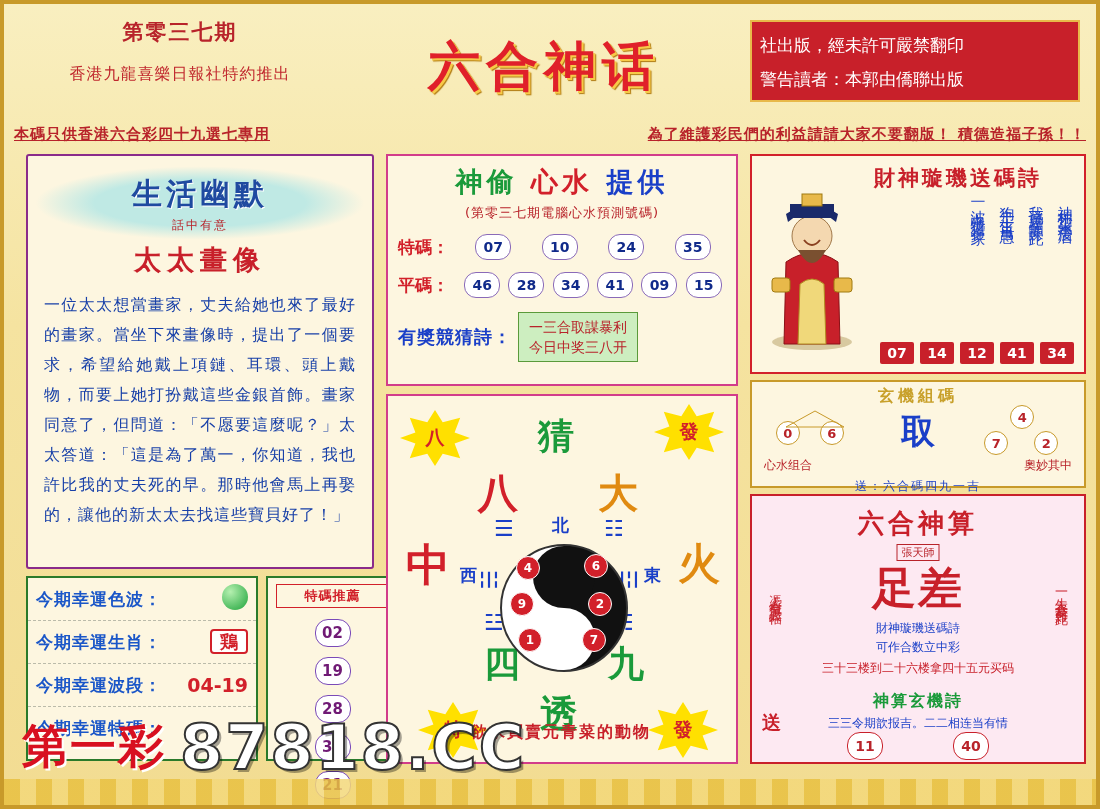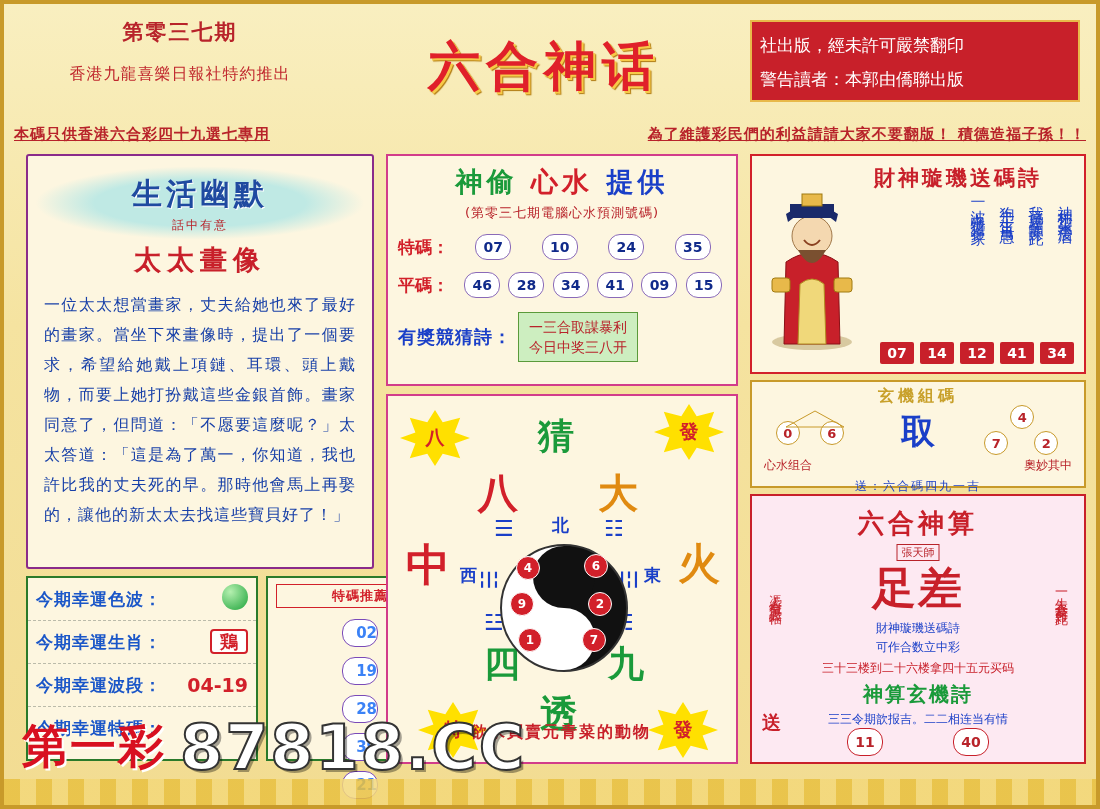--- a/index.html
+++ b/index.html
@@ -78,24 +78,24 @@
   }
   .lucky-row{display:flex;align-items:center;height:42px;border-bottom:1px dashed #bba;padding:0 8px;}
   .lucky-row:last-child{border-bottom:none;}
   .lucky-label{font-size:17px;color:#1a56c8;font-weight:bold;letter-spacing:1px;font-family:"DejaVu Serif","Liberation Serif",serif;}
   .lucky-val{margin-left:auto;font-size:19px;color:#d2202a;font-weight:bold;}
   .ball{width:26px;height:26px;border-radius:50%;background:radial-gradient(circle at 32% 30%,#b5f0b0,#1da33a);display:inline-block;}
   .zodiac{border:2px solid #d2202a;border-radius:4px;padding:0 8px;color:#d2202a;font-size:18px;font-weight:bold;background:#fff;}
 
   .special{
     left:262px;top:572px;width:133px;height:185px;
-    background:#fdf6e0;border:2px solid #2a7a2a;text-align:right;
+    background:#fdf6e0;border:2px solid #2a7a2a;text-align:center;
   }
   .special-t{font-size:13px;color:#d2202a;font-weight:bold;border:1px solid #d2202a;margin:6px 8px;padding:2px 0;letter-spacing:1px;}
-  .sp-num{display:inline-block;width:34px;height:26px;line-height:26px;margin:5px 19px;border:1px solid #7a4ab8;border-radius:13px;color:#3b82f6;font-size:15px;font-weight:bold;background:#fff;}
+  .sp-num{display:inline-block;width:34px;height:26px;line-height:26px;margin:5px 19px;border:1px solid #7a4ab8;border-radius:13px;color:#701a75;font-size:15px;font-weight:bold;background:#fff;}
   .special-foot{font-size:12px;color:#b8232a;line-height:18px;margin-top:6px;letter-spacing:1px;}
 
   
   .mid-top{
     left:382px;top:150px;width:352px;height:232px;
     background:#fdf6e0;border:2px solid #d23c8a;
   }
   .mt-title{text-align:center;font-size:27px;font-weight:bold;letter-spacing:4px;margin-top:8px;font-family:"DejaVu Serif","Liberation Serif",serif;}
   .mt-title .a{color:#1a9a3a;}
   .mt-title .b{color:#d2202a;}
@@ -154,21 +154,21 @@
     left:746px;top:490px;width:336px;height:270px;
     background:#fde9f2;border:2px solid #c8202a;overflow:hidden;
   }
   .dv-title{text-align:center;font-size:26px;color:#c8202a;font-weight:bold;letter-spacing:4px;margin-top:10px;font-family:"DejaVu Serif","Liberation Serif",serif;}
   .dv-author{text-align:right;font-size:11px;color:#b8232a;border:1px solid #b8232a;display:inline-block;padding:0 4px;position:relative;left:50%;transform:translateX(-50%);margin-top:2px;}
   .dv-big{text-align:center;font-size:44px;font-weight:bold;color:#c8202a;letter-spacing:2px;font-family:"DejaVu Serif","Liberation Serif",serif;margin-top:-2px;}
   .dv-side-l{position:absolute;left:14px;top:88px;writing-mode:vertical-rl;font-size:13px;color:#c8202a;letter-spacing:3px;height:96px;}
   .dv-side-r{position:absolute;right:14px;top:88px;writing-mode:vertical-rl;font-size:13px;color:#c8202a;letter-spacing:3px;height:96px;}
   .dv-c1{text-align:center;font-size:12px;color:#1a3fc8;line-height:17px;margin-top:2px;}
   .dv-c2{text-align:center;font-size:12px;color:#c8202a;margin-top:4px;}
-  .dv-c3{text-align:center;font-size:20px;color:#1a9a3a;font-weight:bold;letter-spacing:2px;margin-top:4px;font-family:"DejaVu Serif","Liberation Serif",serif;}
+  .dv-c3{text-align:center;font-size:16px;color:#1a9a3a;font-weight:bold;letter-spacing:2px;margin-top:14px;font-family:"DejaVu Serif","Liberation Serif",serif;}
   .dv-c4{text-align:center;font-size:12px;color:#1a3fc8;margin-top:3px;}
   .dv-balls{display:flex;justify-content:space-around;padding:0 60px;}
   .dv-ball{width:34px;height:26px;line-height:26px;text-align:center;border:1px solid #c8202a;border-radius:13px;background:#fff;color:#b8232a;font-size:14px;font-weight:bold;}
   .dv-send{position:absolute;left:10px;bottom:26px;font-size:19px;color:#c8202a;font-weight:bold;font-family:"DejaVu Serif","Liberation Serif",serif;}
 
   
   .wm{
     position:absolute;left:0;bottom:18px;width:1100px;height:80px;
     display:flex;align-items:center;
     pointer-events:none;

